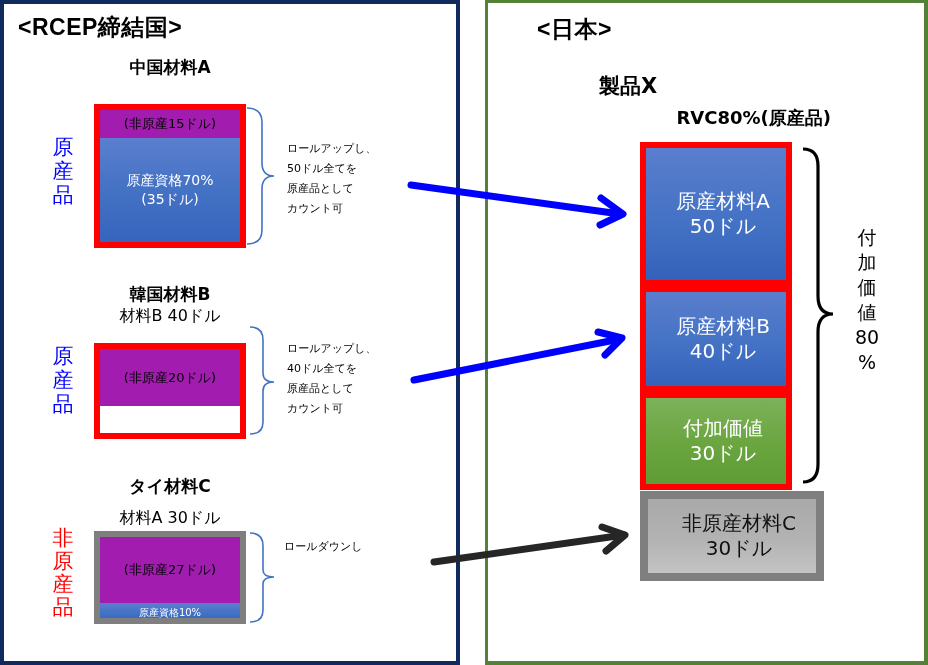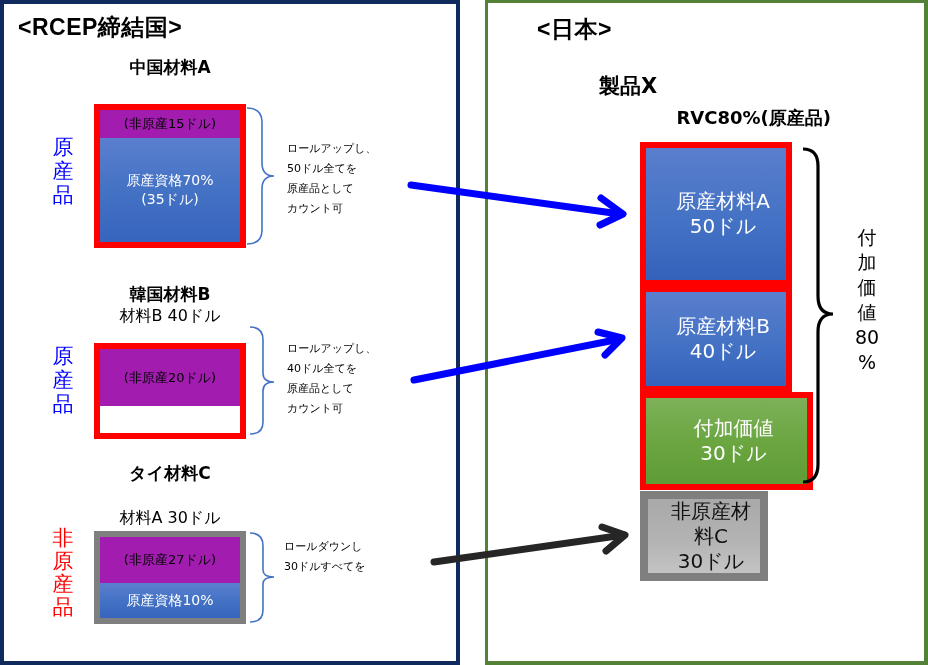--- a/index.html
+++ b/index.html
@@ -100,57 +100,56 @@
 <div class="abs mat-box red" style="left:94px; top:323px; width:152px; height:96px;margin-top:20px;">
   <div class="nonorig" style="height:57px;">(非原産20ドル)</div>
 </div>
 <div class="abs note" style="left:287px; top:339px;">
   <div>ロールアップし、</div>
   <div>40ドル全てを</div>
   <div>原産品として</div>
   <div>カウント可</div>
 </div>
 
-<div class="abs mat-title" style="left:70px; top:462px;">タイ材料C</div>
+<div class="abs mat-title" style="left:70px; top:475px;">タイ材料C</div>
 <div class="abs mat-sub" style="left:70px; top:508px;">材料A 30ドル</div>
 <div class="abs vlabel" style="left:48px; top:527px; color:#ff0000; line-height:23px;">
   <span>非</span>
   <span>原</span>
   <span>産</span>
   <span>品</span>
 </div>
 <div class="abs mat-box gray" style="left:94px; top:531px; width:152px; height:93px;">
-  <div class="nonorig" style="height:46px;">(非原産27ドル)</div>
-  <div class="orig" style="font-size:14px;">
+  <div class="nonorig" style="height:66px;">(非原産27ドル)</div>
+  <div class="orig" style="font-size:10px;">
     <div>原産資格10%</div>
   </div>
 </div>
 <div class="abs note" style="left:284px; top:537px;">
   <div>ロールダウンし</div>
-  <div>30ドルすべてを</div>
 </div>
 
 <div class="abs panel-right"></div>
 <div class="abs section-title" style="left:537px; top:14px;">&lt;日本&gt;</div>
 <div class="abs" style="left:599px; top:72px; width:200px; text-align:left; font-weight:bold; font-size:21px;">製品X</div>
 <div class="abs" style="left:601px; top:106px; width:230px; text-align:right; font-weight:bold; font-size:18px;">RVC80%(原産品)</div>
 
 <div class="abs stack-box stack-blue" style="left:640px; top:142px; width:152px; height:144px;">
   <div>原産材料A</div>
   <div>50ドル</div>
 </div>
 <div class="abs stack-box stack-blue" style="left:640px; top:286px; width:152px; height:106px;">
   <div>原産材料B</div>
   <div>40ドル</div>
 </div>
-<div class="abs stack-box stack-green" style="left:640px; top:392px; width:173px; height:98px;">
+<div class="abs stack-box stack-green" style="left:640px; top:392px; width:152px; height:98px;">
   <div>付加価値</div>
   <div>30ドル</div>
 </div>
-<div class="abs stack-box stack-gray" style="left:640px; top:491px; width:128px; height:90px;">
+<div class="abs stack-box stack-gray" style="left:640px; top:491px; width:184px; height:90px;">
   <div>非原産材料C</div>
   <div>30ドル</div>
 </div>
 
 <div class="abs vtext" style="left:852px; top:225px;">
   <span>付</span>
   <span>加</span>
   <span>価</span>
   <span>値</span>
   <span>80</span>

